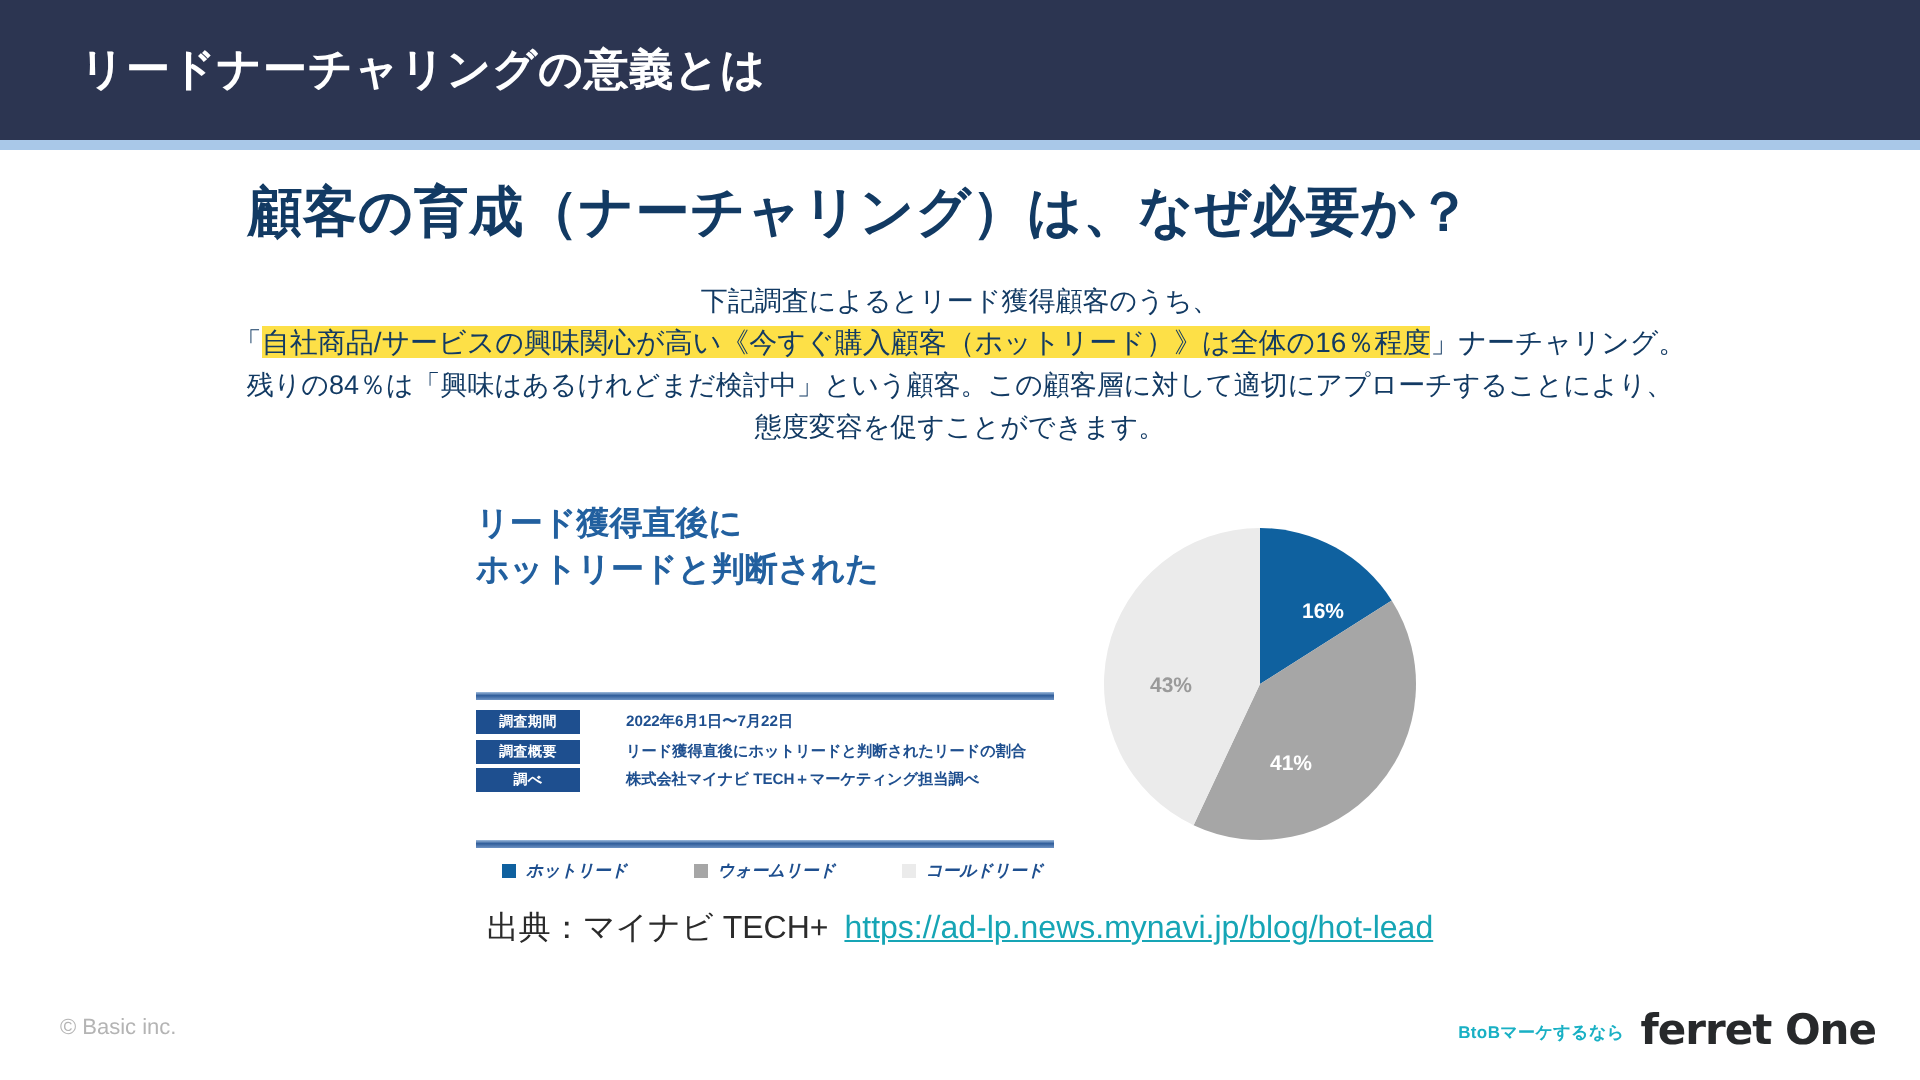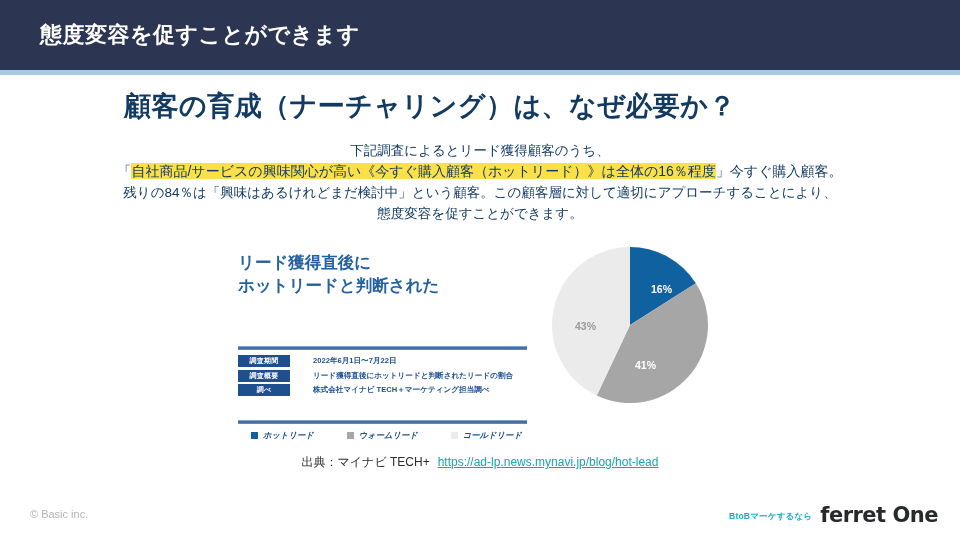--- a/index.html
+++ b/index.html
@@ -89,36 +89,36 @@
   #legend{
     position:absolute; left:26px; top:190px;
     display:flex; gap:33px; align-items:center;font-style:italic;
   }
   .legend-item{ display:flex; align-items:center; gap:5px; }
   .legend-swatch{ width:7px; height:7px; display:inline-block; }
   .legend-label{ font-size:8.3px; font-weight:bold; color:#1e4f8f; white-space:nowrap; }
 
   
   #pie-wrap{
-    position:absolute; left:325px; top:5px; width:160px; height:160px;text-align:center;
+    position:absolute; left:325px; top:22px; width:160px; height:160px;text-align:center;
   }
   #pie{
     position:absolute; left:0; top:0; width:160px; height:160px;
   }
   .pie-value{
     position:absolute; font-size:10.5px; font-weight:bold;
   }
   #pie-v-hot { left:101px; top:38px; color:#ffffff; }
   #pie-v-warm{ left:85px;  top:114px; color:#ffffff; }
   #pie-v-cold{ left:25px;  top:75px;  color:#9a9a9a; }
 
   
   #source{
     position:absolute; left:0; top:454px; width:960px;
-    text-align:center; font-size:12px; color:#333333;
+    text-align:center; font-size:16px; color:#333333;
   }
   #source .src-label{ color:#2b2b2b; }
   #source .src-link{
     color:#16a5b5; text-decoration:underline; margin-left:8px;
   }
 
   
   #footer-copyright{
     position:absolute; left:30px; top:508px;
     font-size:11px; color:#b4b4b4;
@@ -133,29 +133,29 @@
   }
   #footer-brand{
     font-size:21px; font-weight:bold; color:#27292b;
     letter-spacing:-0.5px; font-family:"DejaVu Sans", sans-serif;
   }
 </style>
 </head>
 <body>
 
 <div id="header-bar">
-  <div id="header-title">態度変容を促すことができます</div>
+  <div id="header-title">リードナーチャリングの意義とは</div>
 </div>
 <div id="header-accent"></div>
 
 <div id="page-title">顧客の育成（ナーチャリング）は、なぜ必要か？</div>
 
 <div id="lead">
   <span class="line">下記調査によるとリード獲得顧客のうち、</span>
-  <span class="line line2"><span>「</span><span class="emph">自社商品/サービスの興味関心が高い《今すぐ購入顧客（ホットリード）》は全体の16％程度</span><span>」今すぐ購入顧客。</span></span>
+  <span class="line line2"><span>「</span><span class="emph">自社商品/サービスの興味関心が高い《今すぐ購入顧客（ホットリード）》は全体の16％程度</span><span>」ナーチャリング。</span></span>
   <span class="line">残りの84％は「興味はあるけれどまだ検討中」という顧客。この顧客層に対して適切にアプローチすることにより、</span>
   <span class="line">態度変容を促すことができます。</span>
 </div>
 
 <div id="infographic">
 
   <div id="info-left">
 
     <div id="info-heading">
       <span>リード獲得直後に</span>

